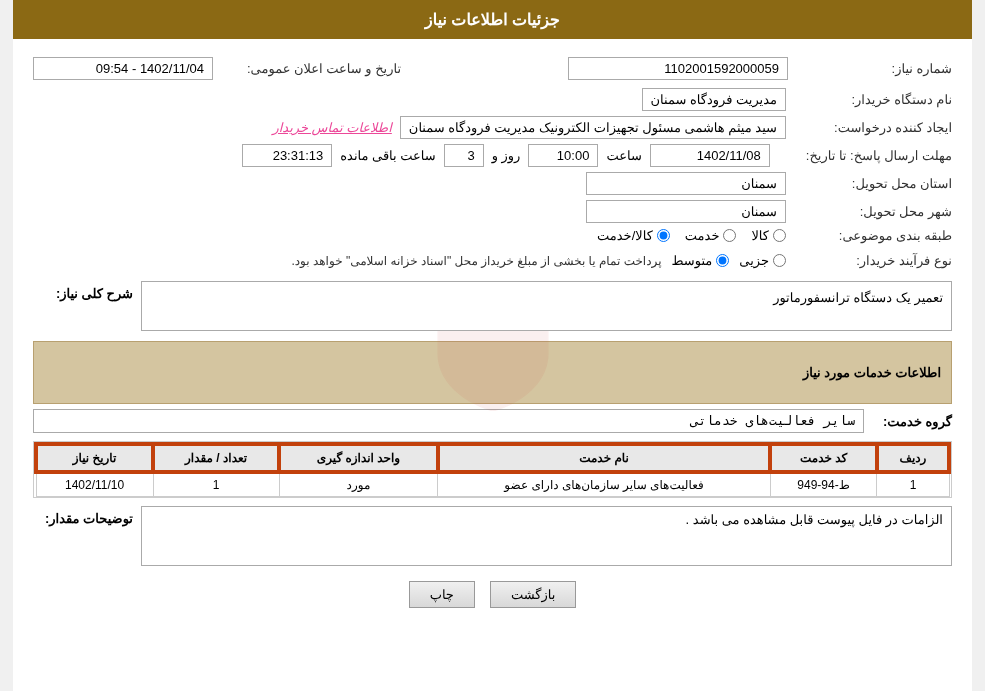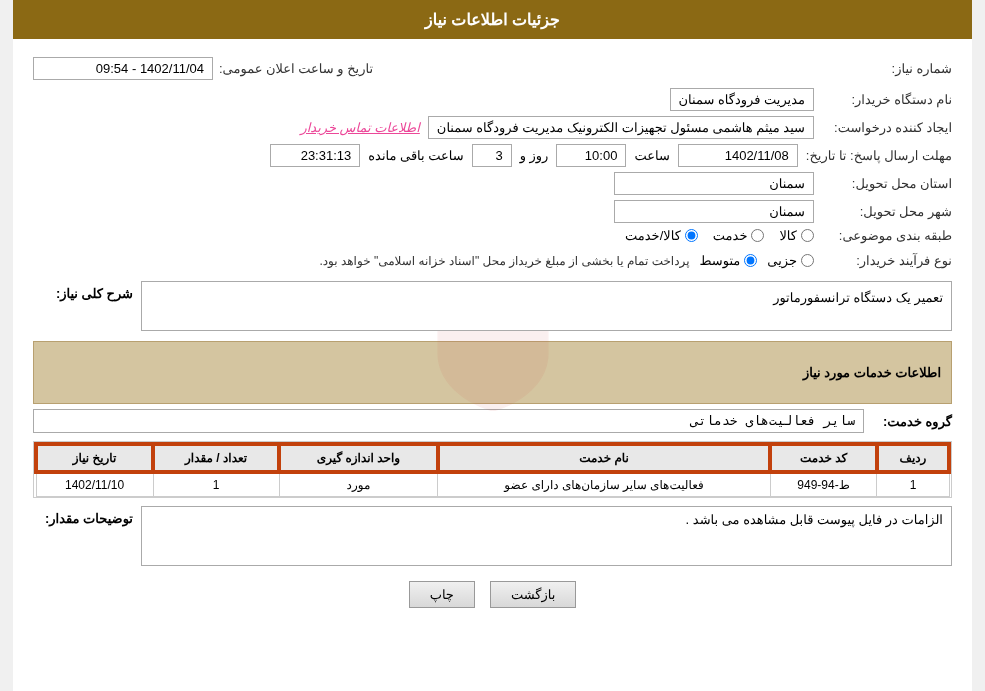--- a/index.html
+++ b/index.html
@@ -37,20 +37,21 @@
       display: flex;
       align-items: center;
       margin: 5px 0;
       gap: 8px;
     }
     .info-label {
       color: #333;
       white-space: nowrap;
       min-width: 130px;
       text-align: right;
+      margin-left: 28px;
     }
     .top-row {
       display: flex;
       justify-content: space-between;
       align-items: center;
       margin: 8px 0;
       gap: 10px;
     }
     .top-row .left-group {
       display: flex;
@@ -202,20 +203,21 @@
 
   <div class="header-bar">
     <span>جزئیات اطلاعات نیاز</span>
   </div>
 
   <div class="main-content watermark-area">
 
     <div class="top-row">
       <div class="right-group">
         <span class="info-label">شماره نیاز:</span>
+        <div class="field-box" style="min-width:220px;">1102001592000059</div>
       </div>
       <div class="left-group">
         <span class="info-label" style="min-width:auto;">تاریخ و ساعت اعلان عمومی:</span>
         <div class="field-box" style="min-width:180px;">1402/11/04 - 09:54</div>
       </div>
     </div>
 
     <div class="info-row">
       <span class="info-label">نام دستگاه خریدار:</span>
       <div class="field-box wide">مدیریت فرودگاه سمنان</div>

